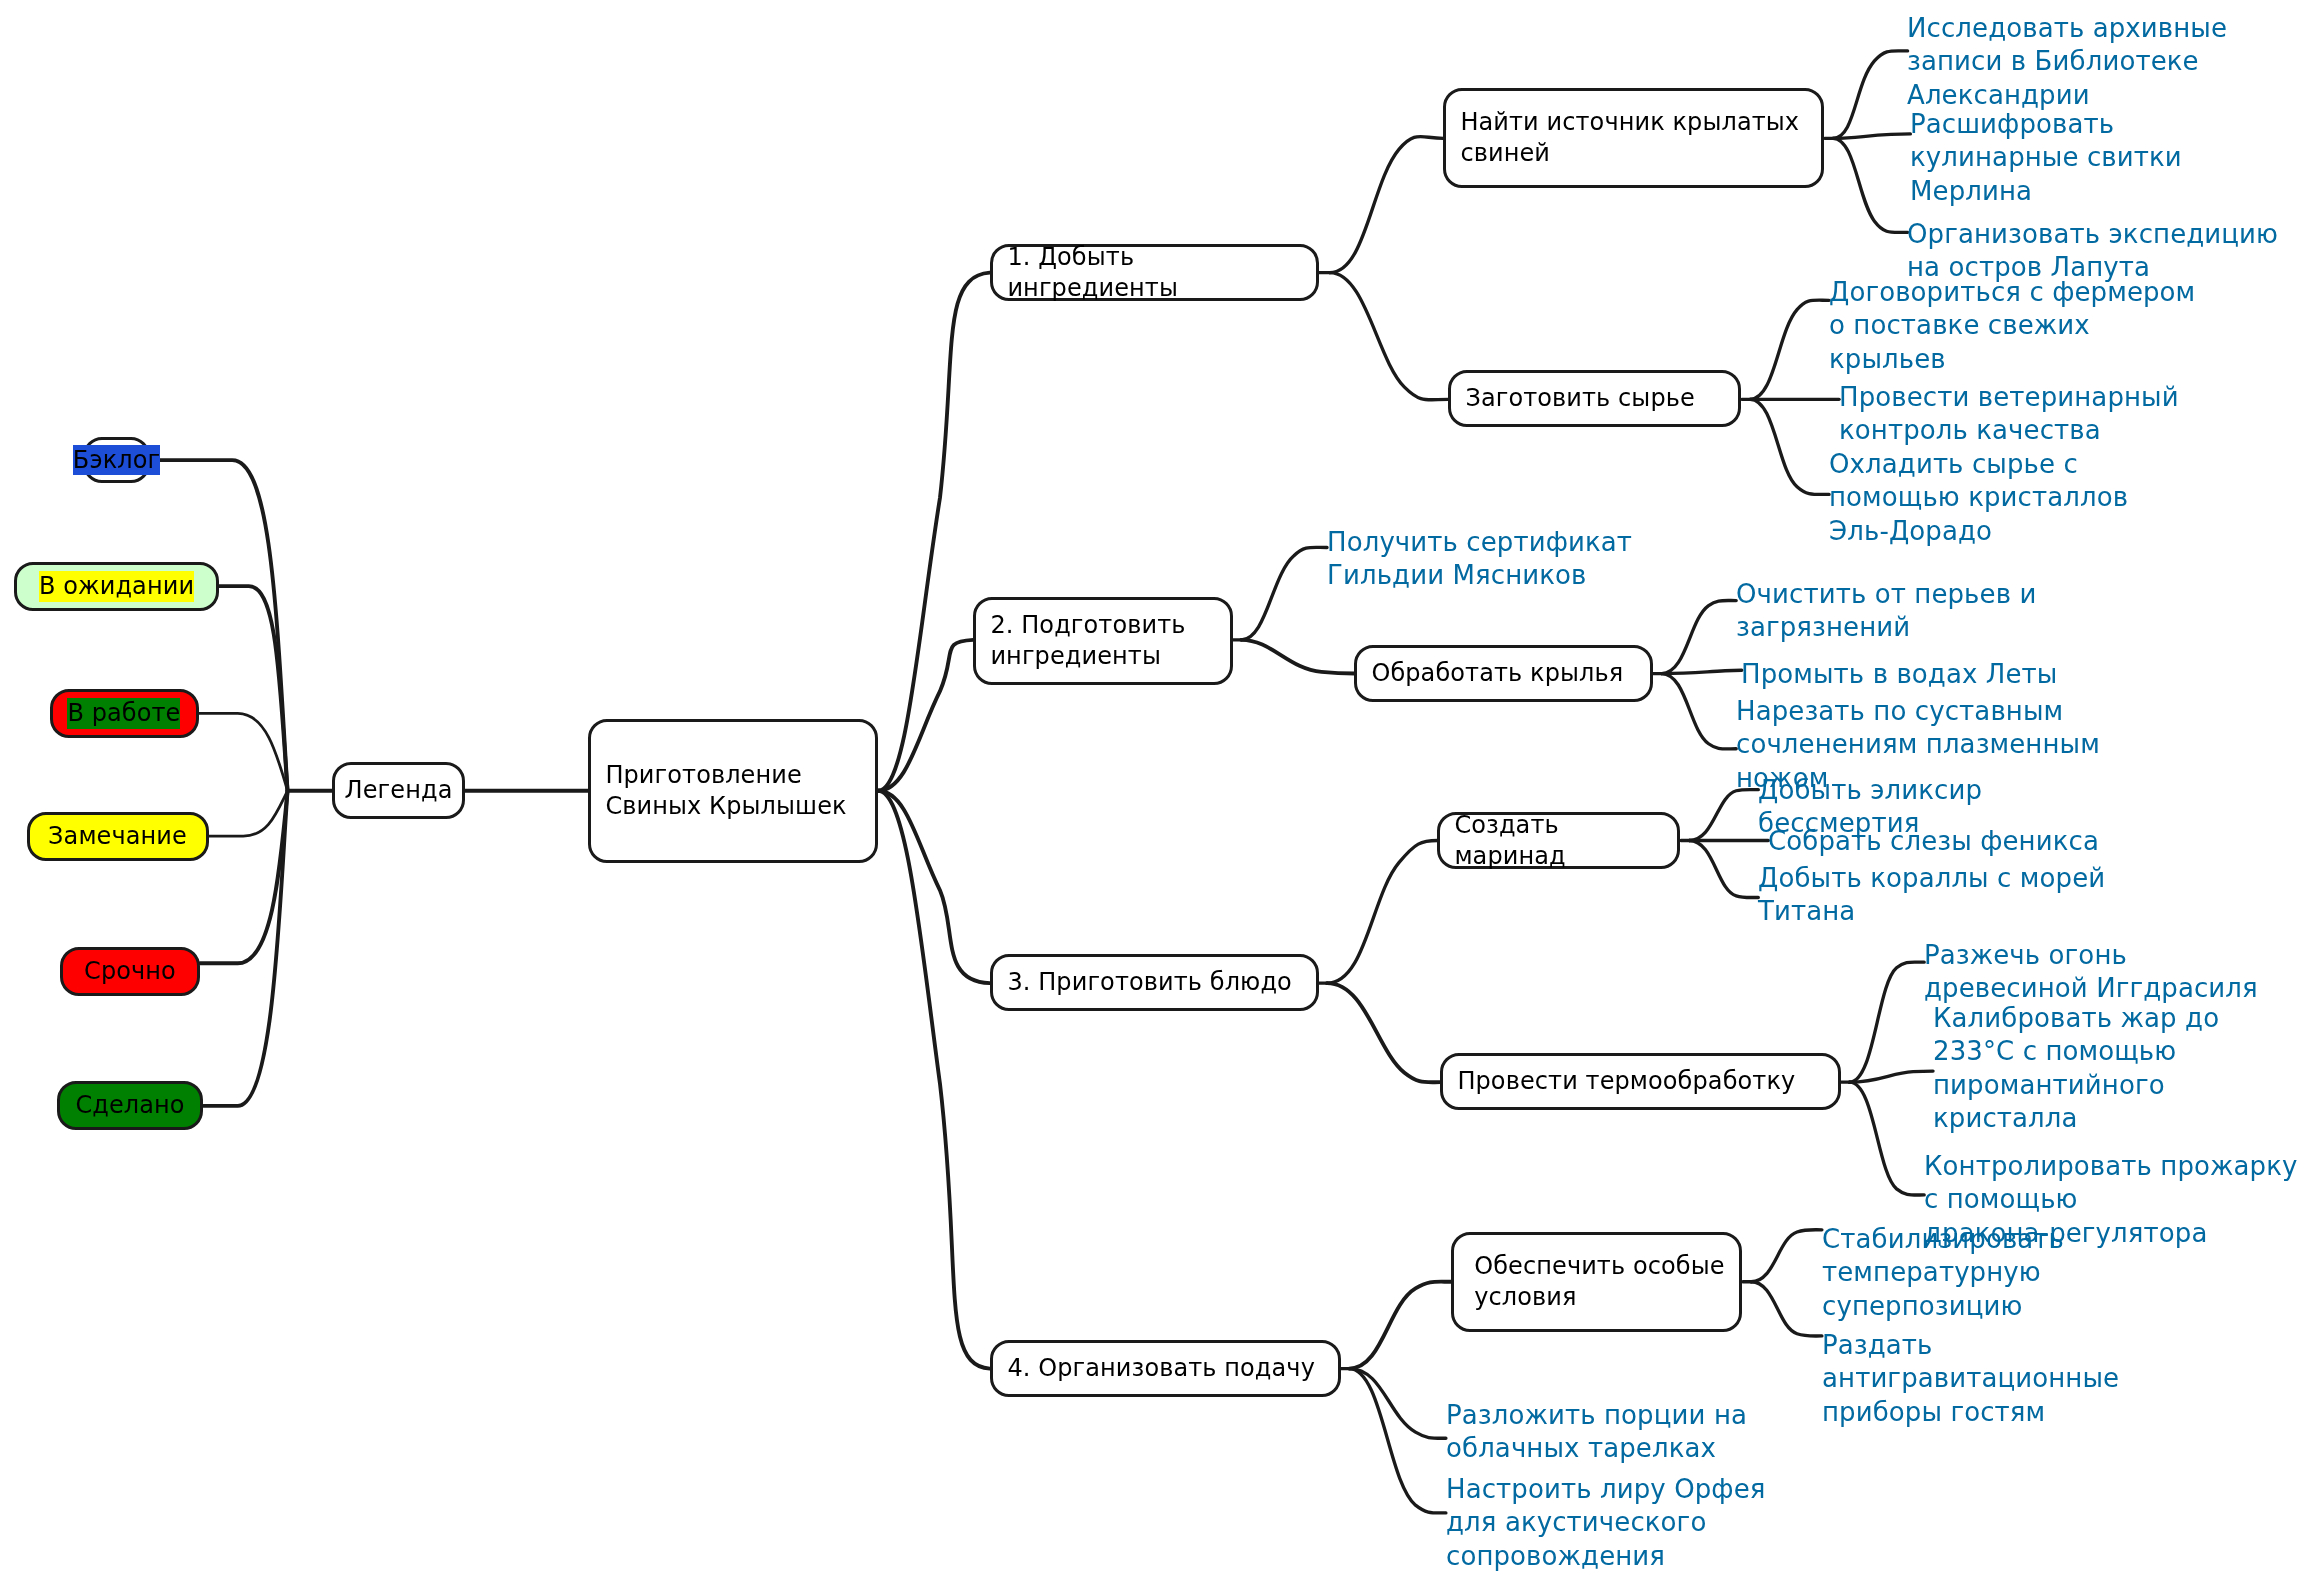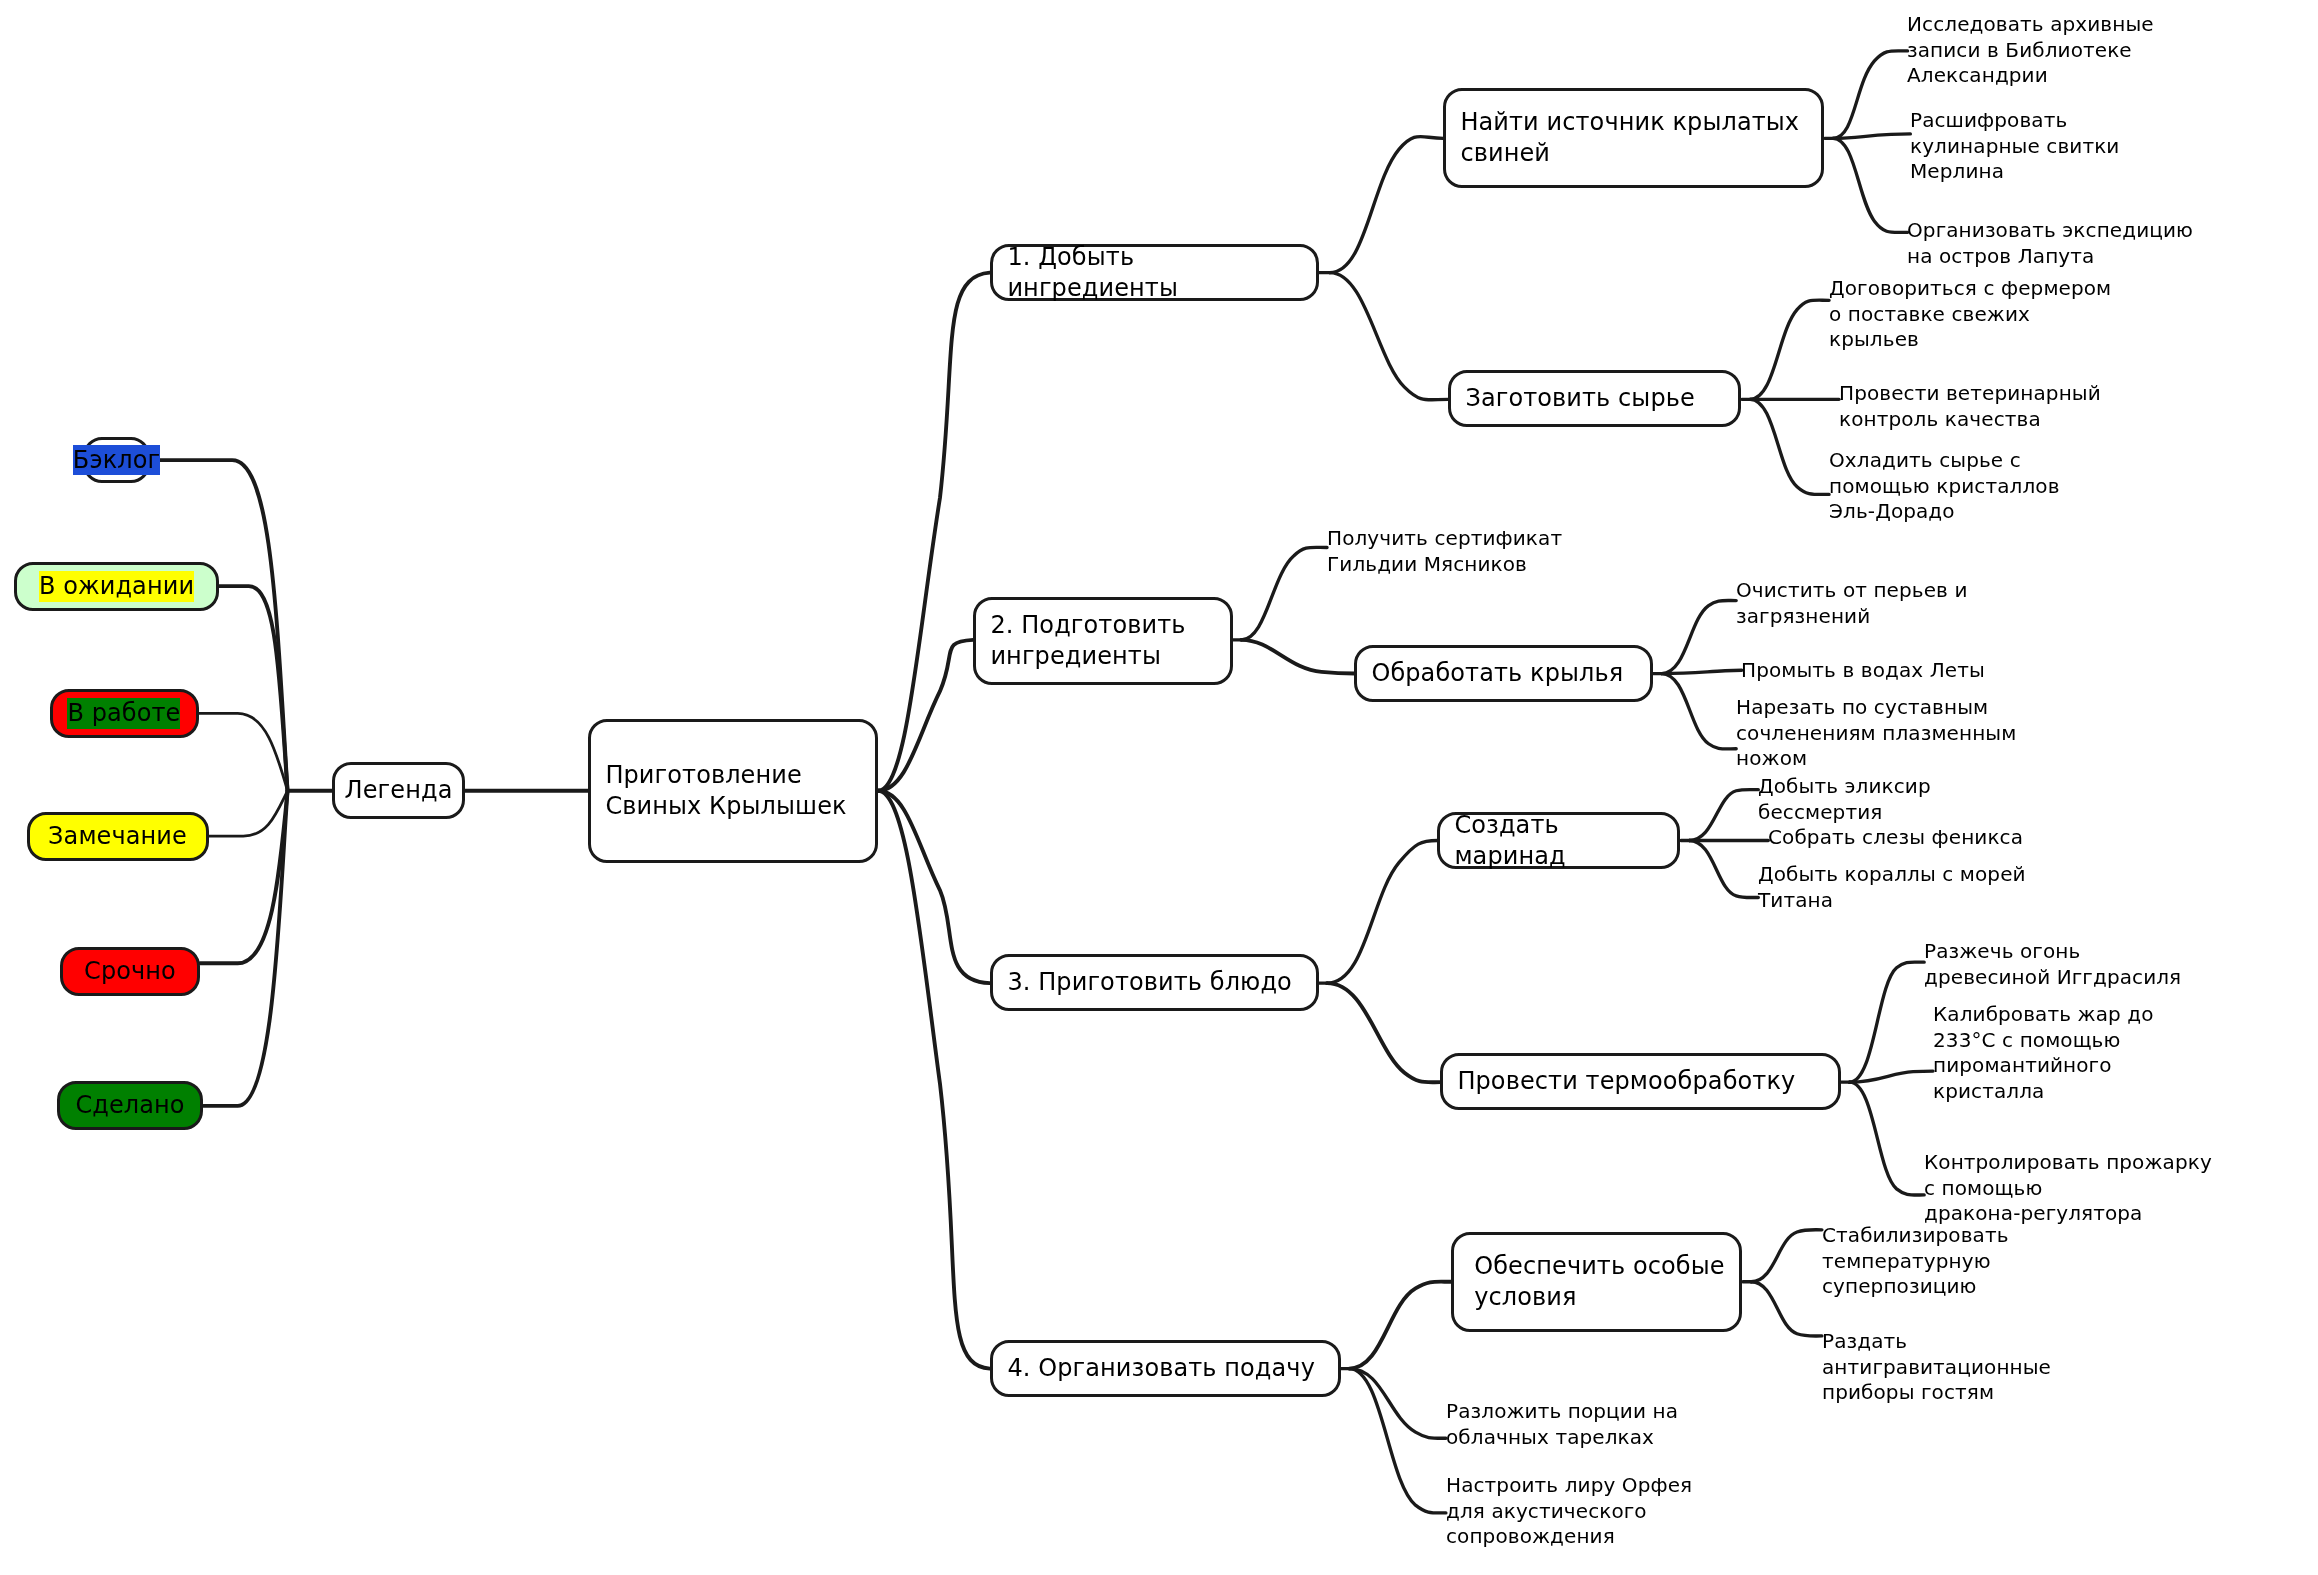--- a/index.html
+++ b/index.html
@@ -17,22 +17,22 @@
     color:#000000;
     font-size:24px;
     line-height:1.28;
     padding:10px 14.4px;
     white-space:pre-line;
     letter-spacing:0.1px;
   }
   .leaf {
     position:absolute;
     box-sizing:border-box;
-    color:#000000;
-    font-size:20px;
+    color:#0369a1;
+    font-size:26px;
     line-height:1.28;
     white-space:pre-line;
     letter-spacing:0.1px;
   }
   .node.lg-backlog  { background:#ffffff; }
   .node.lg-wait     { background:#add8e6; }
   .node.lg-progress { background:#ccffcc; }
   .node.lg-note     { background:#ffff00; }
   .node.lg-urgent   { background:#ff0000;margin-top:8px; }
   .node.lg-done     { background:#008000; }

